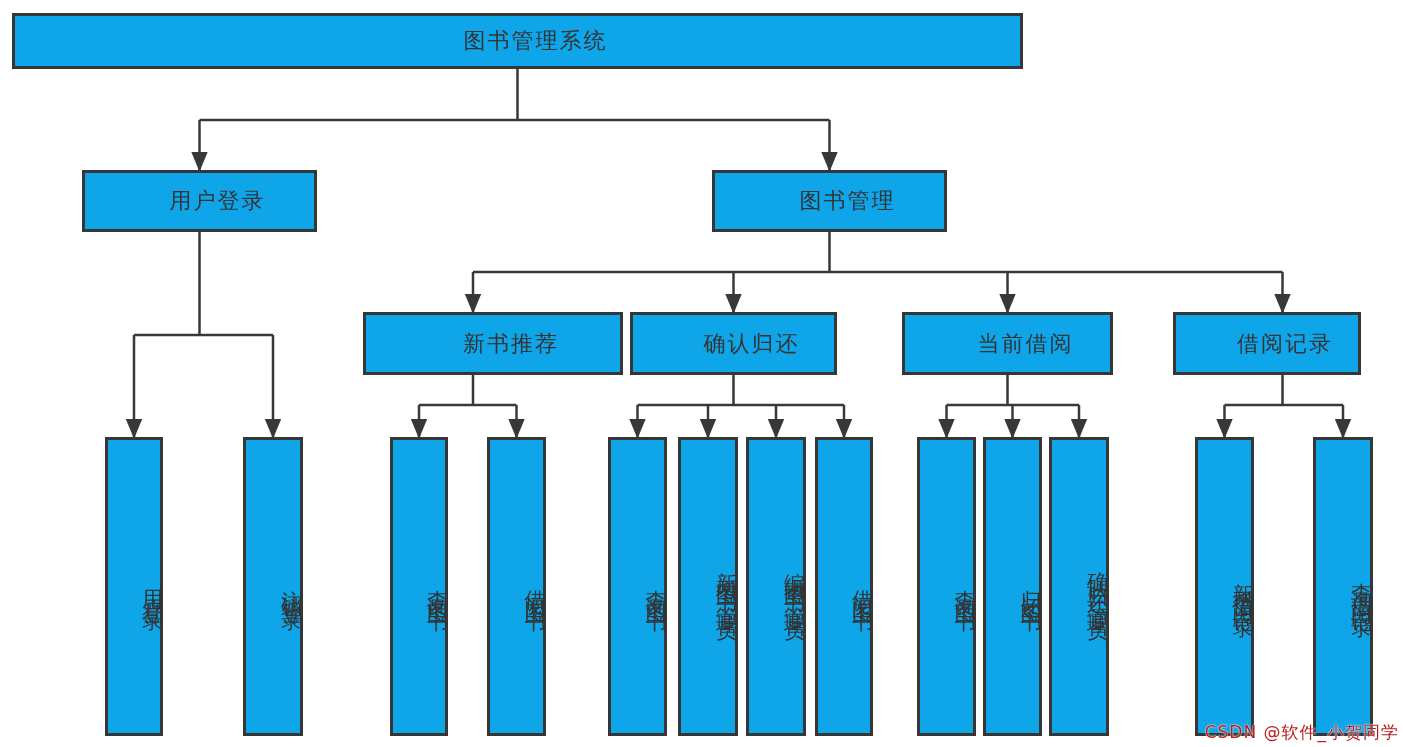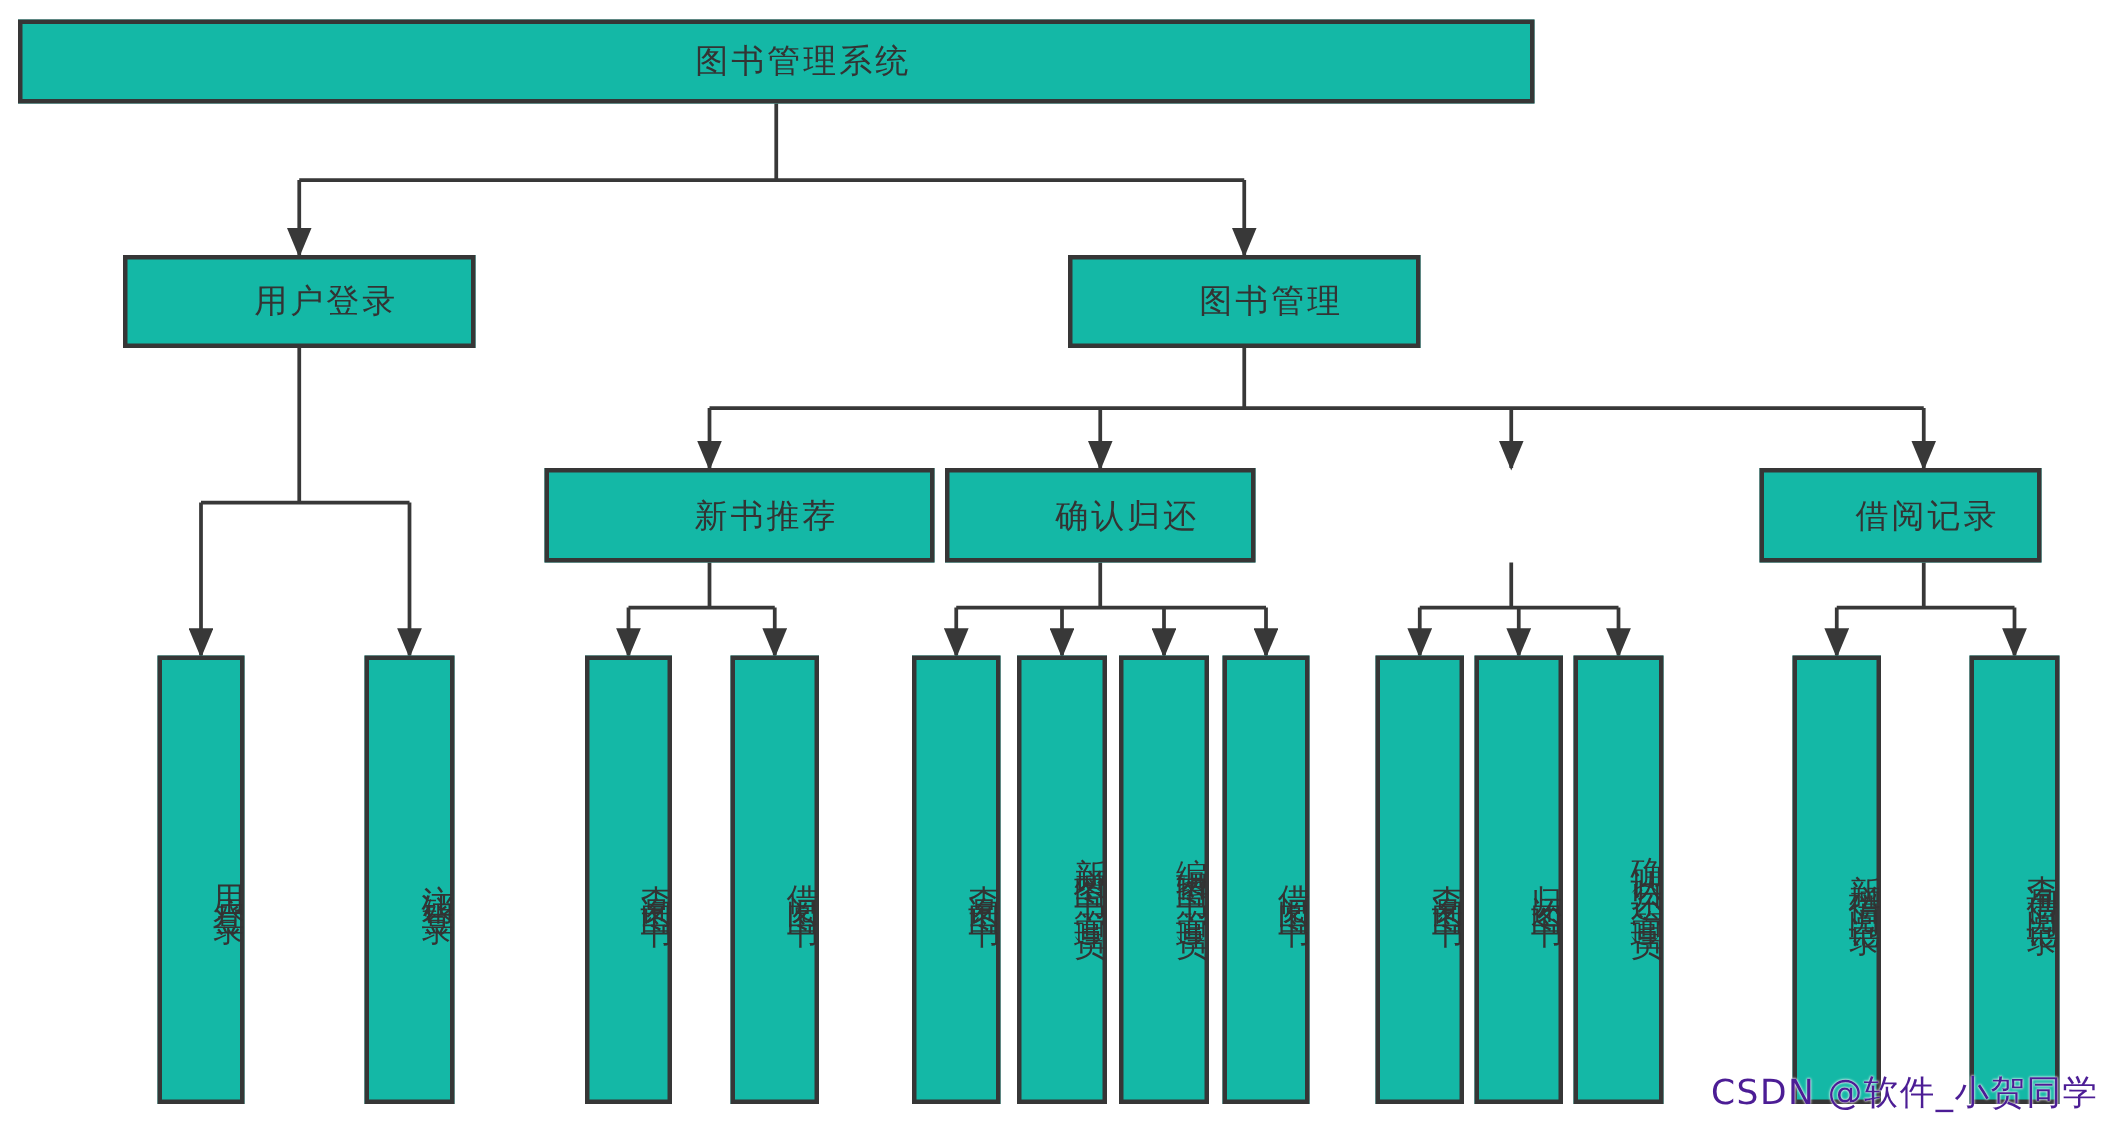--- a/index.html
+++ b/index.html
@@ -13,21 +13,21 @@
   }
   #connectors {
     position: absolute;
     left: 0; top: 0;
     width: 1405px; height: 747px;
     z-index: 0;
   }
   .node {
     position: absolute;
     box-sizing: border-box;
-    background: #14b8a6;
+    background: #0ea5e9;
     border: 3px solid #363636;
     display: flex;
     align-items: center;
     justify-content: center;
     z-index: 1;
     color: #333333;
     padding-left: 36px;
   }
   .hlabel {
     font-size: 22px;
@@ -41,23 +41,23 @@
     font-size: 21px;
     letter-spacing: 7px;
     color: #333333;
     line-height: 1;
   }
   .watermark {
     position: absolute;
     right: 6px;
     bottom: 3px;
     z-index: 5;
-    font-size: 23px;
+    font-size: 17px;
     letter-spacing: 1px;
-    color: #4c1d95;
+    color: #b91c1c;
     text-shadow: 0 0 2px #ffffff, 0 0 1px #ffffff;
     white-space: nowrap;
   }
 </style>
 </head>
 <body>
 
 <div id="canvas">
 
   <svg id="connectors" viewBox="0 0 1405 747" xmlns="http://www.w3.org/2000/svg">
@@ -108,20 +108,23 @@
   <div class="node" style="left:712px;top:170px;width:235px;height:62px">
     <span class="hlabel">图书管理</span>
   </div>
 
   <div class="node" style="left:363px;top:312px;width:260px;height:63px">
     <span class="hlabel">新书推荐</span>
   </div>
   <div class="node" style="left:630px;top:312px;width:207px;height:63px">
     <span class="hlabel">确认归还</span>
   </div>
+  <div class="node" style="left:902px;top:312px;width:211px;height:63px">
+    <span class="hlabel">当前借阅</span>
+  </div>
   <div class="node" style="left:1173px;top:312px;width:188px;height:63px">
     <span class="hlabel">借阅记录</span>
   </div>
 
   <div class="node" style="left:105px;top:437px;width:58px;height:299px">
     <span class="vlabel">用户登录</span>
   </div>
   <div class="node" style="left:243px;top:437px;width:60px;height:299px">
     <span class="vlabel">注销登录</span>
   </div>

